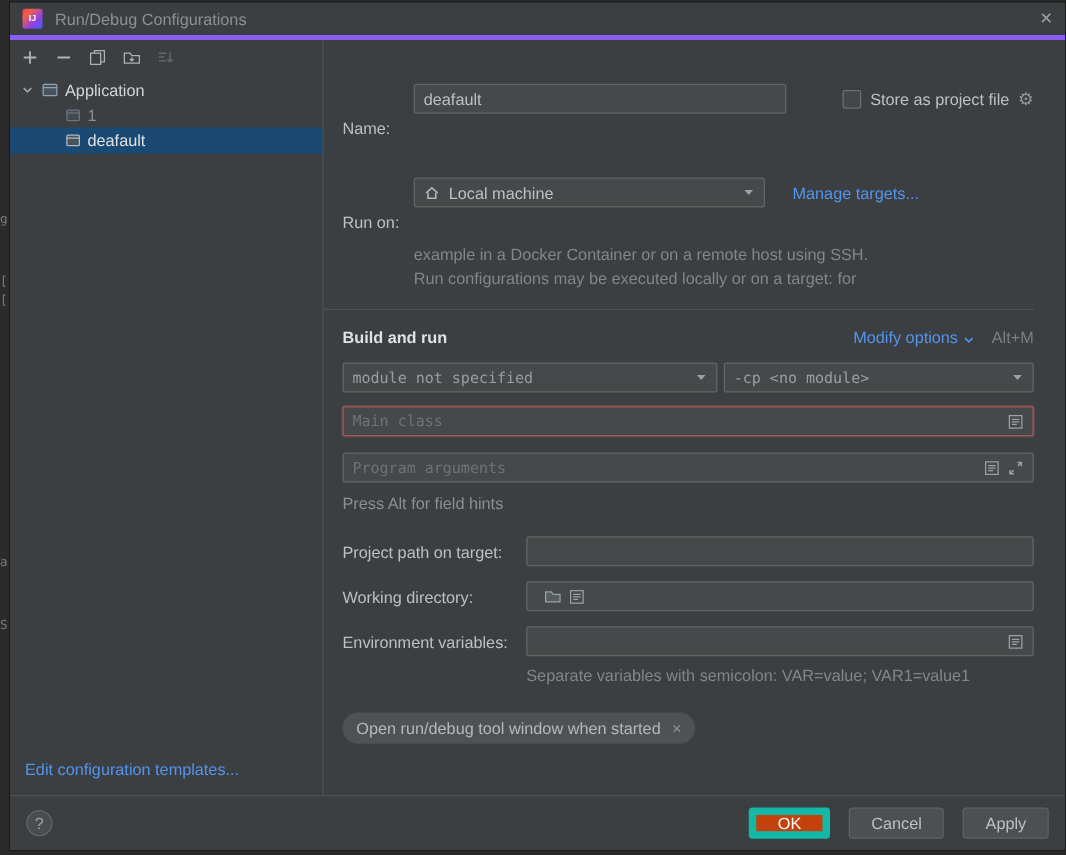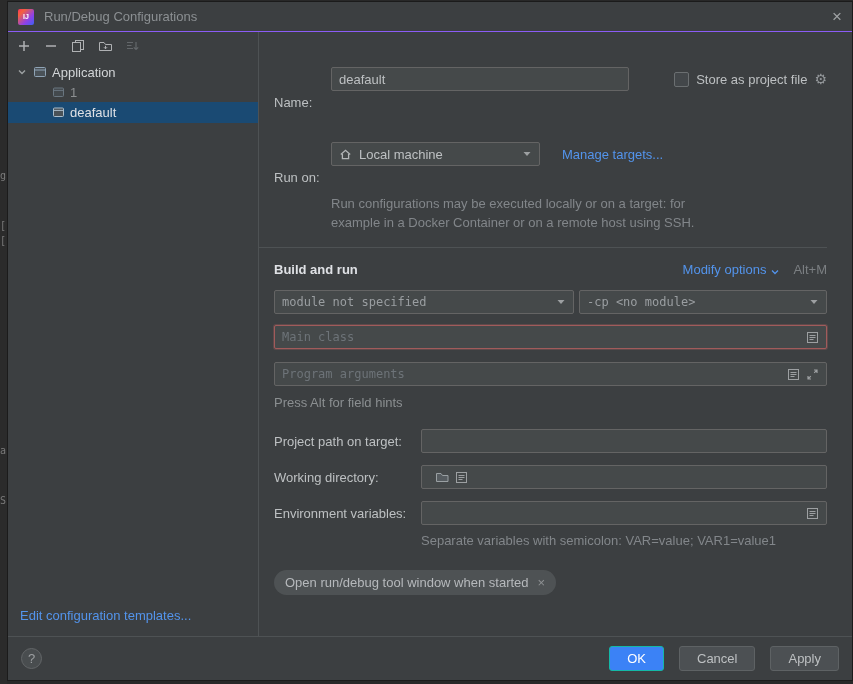--- a/index.html
+++ b/index.html
@@ -6,21 +6,21 @@
   body { background:#232323; font-family:"Liberation Sans", sans-serif; }
   .screen { position:relative; width:853px; height:684px; background:#282828; overflow:hidden; }
 
   
   .edge-strip { position:absolute; left:0; top:0; width:7px; height:100%; background:#2b2b2b; overflow:hidden; z-index:0; }
   .edge-glyph { position:absolute; left:0; width:7px; color:#7a7a7a; font:10px "DejaVu Sans Mono", monospace; overflow:hidden; }
 
   .dialog { position:absolute; left:7px; top:1px; width:846px; height:680px; background:#3c3f41; border:1px solid #1b1b1b; display:flex; flex-direction:column; }
 
   
-  .titlebar { height:30px; display:flex; align-items:center; padding:0 10px; border-bottom:1px solid #8b5cf6; flex:0 0 auto; }
+  .titlebar { height:30px; display:flex; align-items:center; padding:0 10px; border-bottom:4px solid #8b5cf6; flex:0 0 auto; }
   .logo { width:16px; height:16px; border-radius:2px; background:linear-gradient(135deg,#fe315d 0%,#f5603e 22%,#8f41e9 65%,#3b62f0 100%); color:#fff; font:bold 7px "Liberation Sans", sans-serif; display:flex; align-items:center; justify-content:center; }
   .title-text { margin-left:10px; color:#8c9093; font-size:13px; }
   .win-close { margin-left:auto; color:#9fa2a4; font-size:17px; line-height:16px; cursor:default; }
 
   
   .content { flex:1 1 auto; display:flex; min-height:0; }
 
   
   .left-panel { width:251px; flex:0 0 251px; border-right:1px solid #4e5254; position:relative; display:flex; flex-direction:column; }
   .tree-toolbar { height:28px; display:flex; align-items:center; padding-left:8px; gap:11px; }
@@ -47,21 +47,21 @@
   .error-border { border-color:#a15b5b; box-shadow:0 0 0 1px rgba(161,91,91,.35); }
 
   .name-row { margin-bottom:13px; }
   .name-field { width:298px; margin-left:0; }
   .lbl-name { width:57px;margin-top:47px; }
   .store-group { margin-left:auto; display:flex; align-items:center; gap:7px; }
   .checkbox { width:15px; height:15px; background:#43474a; border:1px solid #6b6f71; border-radius:2px; }
   .gear { color:#93979a; font-size:14px; line-height:14px; }
 
   .runon-row { margin-bottom:9px; }
-  .runon-select { width:209px; gap:7px; }
+  .runon-select { width:281px; gap:7px; }
   .select .arrow { margin-left:auto; display:flex; }
   .link { color:#5394ec; cursor:pointer; }
   .manage-link { margin-left:22px; }
 
   .help-text { margin-left:57px; color:#82868a; line-height:19px; }
   .divider { height:1px; background:#4e5254; margin:15px 0 14px -15px; }
 
   .build-row { margin-bottom:13px; }
   .build-heading { color:#dfe1e5; font-weight:bold; }
   .modify-group { margin-left:auto; display:flex; align-items:flex-end; gap:4px; }
@@ -82,21 +82,21 @@
   .env-help { margin:-2px 0 16px 147px; color:#82868a; }
 
   .chip { display:inline-flex; align-items:center; gap:9px; background:#4e5254; border-radius:13px; height:25px; padding:0 11px; color:#b6b9bc; margin-top:6px; }
   .chip-x { color:#8e9193; font-size:13px; }
 
   
   .footerbar { flex:0 0 44px; border-top:1px solid #4e5254; display:flex; align-items:center; padding:0 13px; }
   .help-circle { width:21px; height:21px; border-radius:50%; background:#494d4f; border:1px solid #636668; color:#9da0a2; display:flex; align-items:center; justify-content:center; font-size:13px; }
   .btns { margin-left:auto; display:flex; gap:15px; }
   .btn { height:25px; padding:0 17px; border-radius:3px; font-size:13px; display:flex; align-items:center; cursor:pointer; }
-  .btn-default { background:#3b82f6; border:1px solid #14b8a6; color:#fff; }
+  .btn-default { background:#c2410c; border:6px solid #14b8a6; color:#fff; }
   .btn-plain { background:#4c5053; border:1px solid #5e6264; color:#bdc0c2; }
 
   svg { display:block; }
 </style>
 </head>
 <body>
 
 <div class="screen">
 
   <div class="edge-strip">
@@ -216,22 +216,22 @@
             <span class="arrow">
               <svg width="10" height="10" viewBox="0 0 10 10">
                   <path d="M1.5 3l3.5 4 3.5-4z" fill="#9da0a2"></path>
                 </svg>
             </span>
           </div>
           <span class="link manage-link">Manage targets...</span>
         </div>
 
         <div class="help-text">
+          <div>example in a Docker Container or on a remote host using SSH.</div>
           <div>Run configurations may be executed locally or on a target: for</div>
-          <div>example in a Docker Container or on a remote host using SSH.</div>
         </div>
 
         <div class="divider"></div>
 
         <div class="row build-row">
           <span class="build-heading">Build and run</span>
           <span class="modify-group">
             <span class="link">Modify options</span>
             <svg width="10" height="10" viewBox="0 0 10 10">
                 <path d="M2 3.5l3 3 3-3" fill="none" stroke="#5394ec" stroke-width="1.3"></path>

